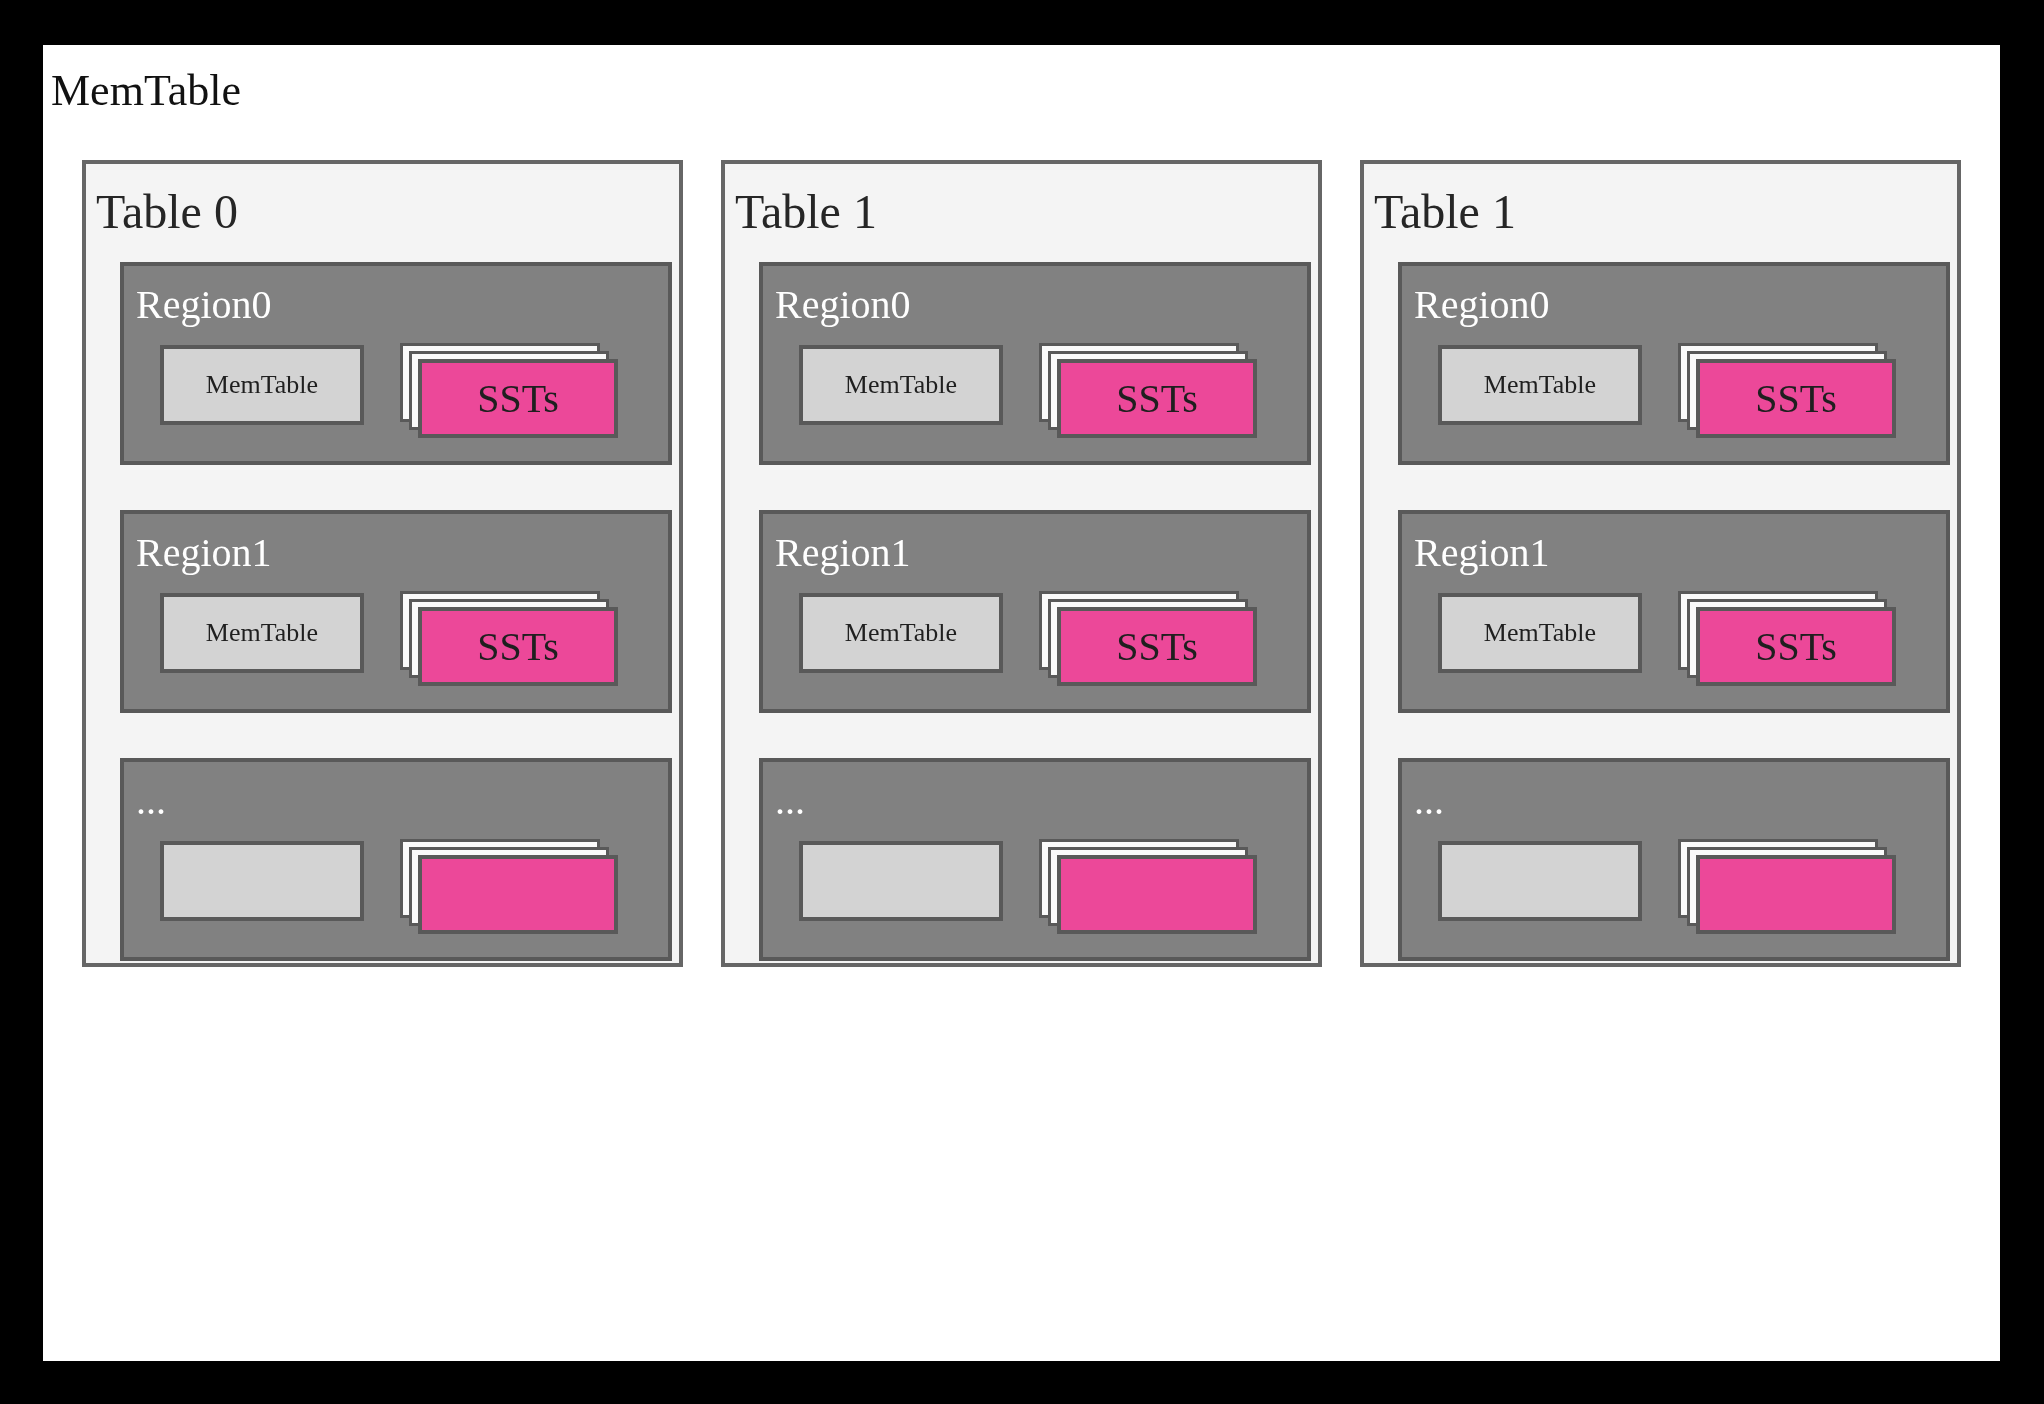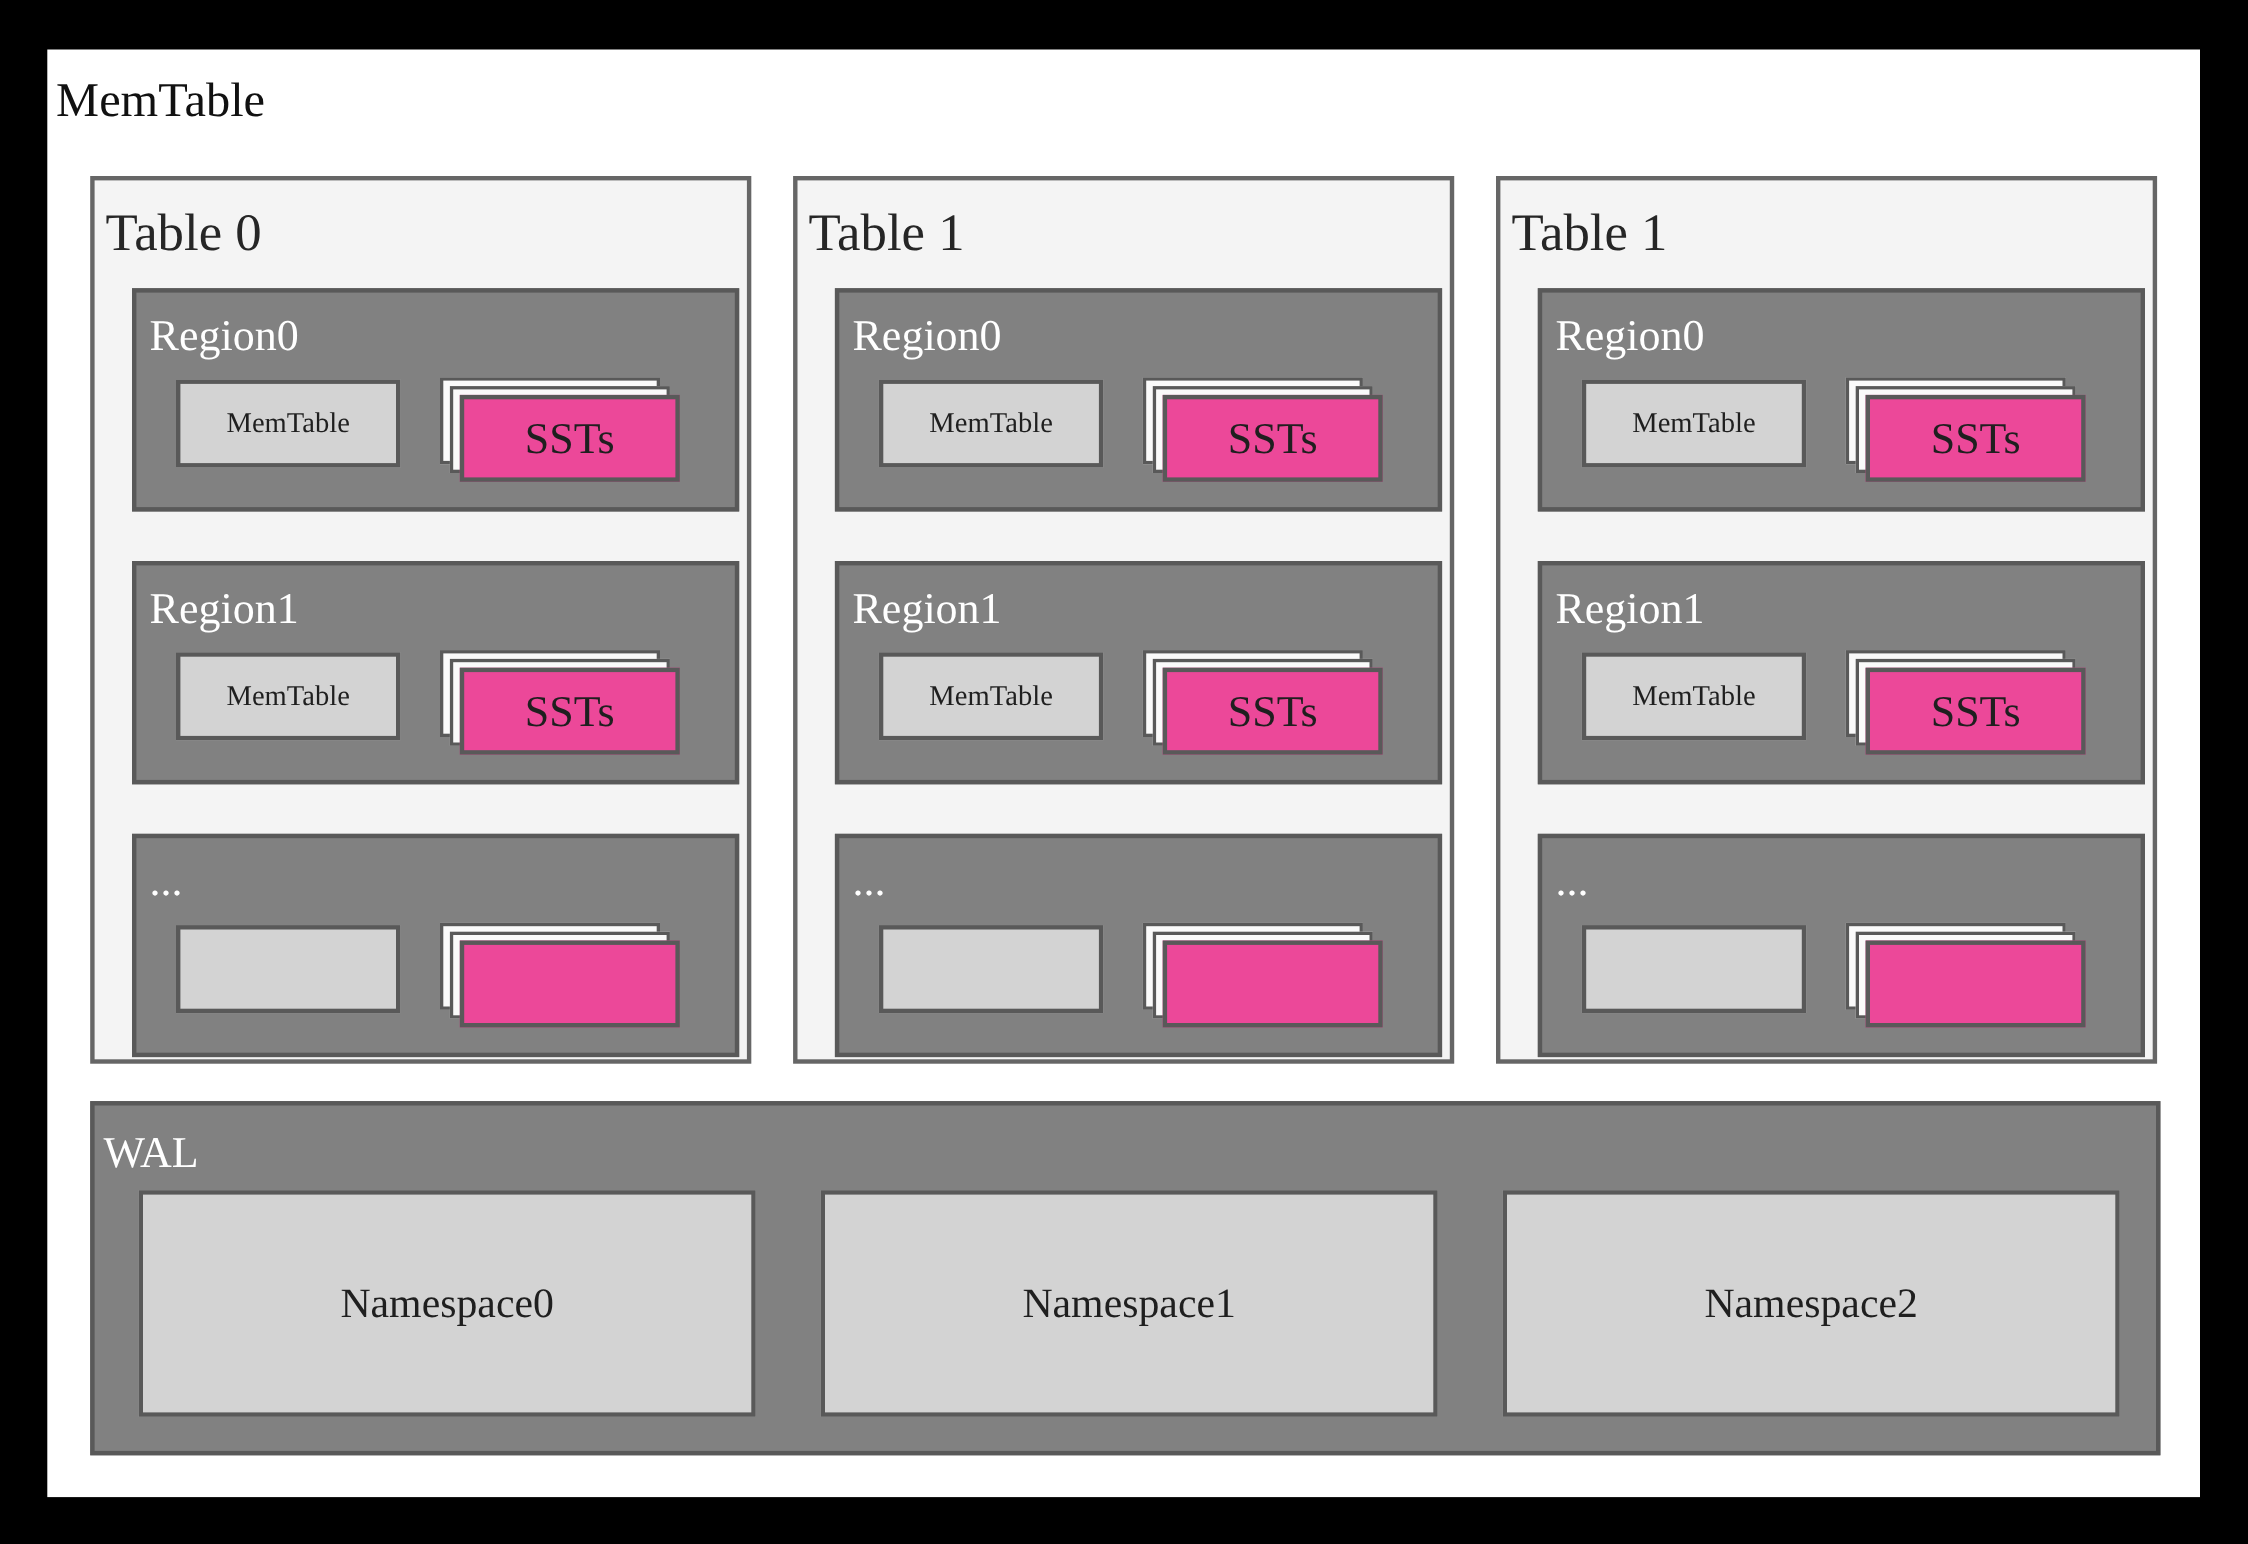--- a/index.html
+++ b/index.html
@@ -228,25 +228,13 @@
       <div class="stack">
         <div class="sheet s1"></div>
         <div class="sheet s2"></div>
         <div class="sheet front">
             <span></span>
           </div>
       </div>
     </div>
   </div>
 
-  <div class="wal">
-    <div class="wal-label">WAL</div>
-    <div class="namespace ns-0">
-        <span>Namespace0</span>
-      </div>
-    <div class="namespace ns-1">
-        <span>Namespace1</span>
-      </div>
-    <div class="namespace ns-2">
-        <span>Namespace2</span>
-      </div>
-  </div>
 </div>
 
 </body></html>

